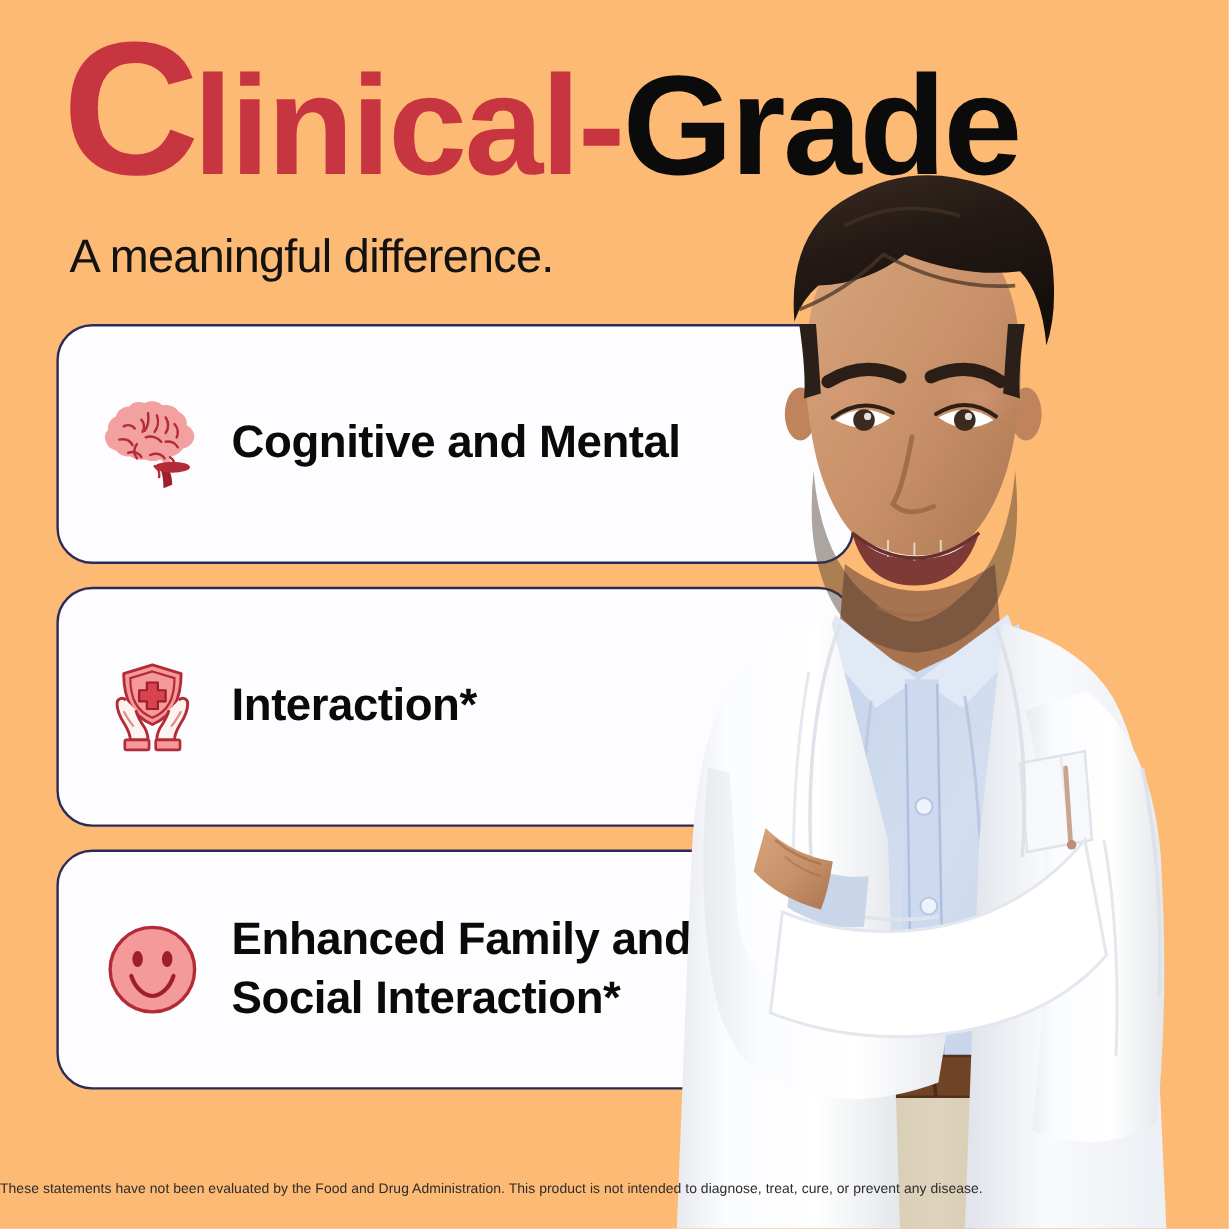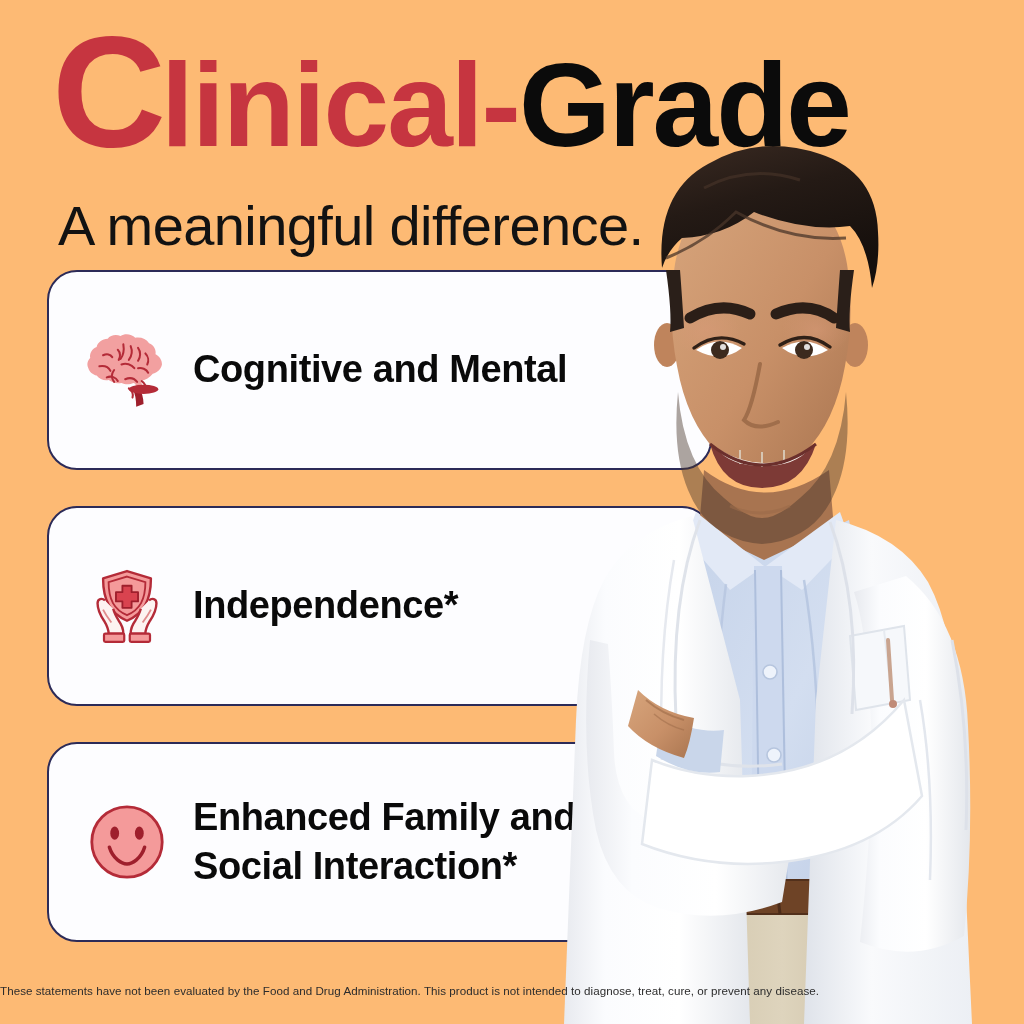--- a/index.html
+++ b/index.html
@@ -56,21 +56,21 @@
     letter-spacing: -5px;
     vertical-align: baseline;
   }
   .title-red { color: #c63540; }
   .title-dark { color: #0b0b0b; }
 
   .subtitle {
     position: absolute;
     left: 58px;
     top: 193px;
-    font-size: 56px;
+    font-size: 39px;
     font-weight: 400;
     color: #121212;
     letter-spacing: -0.6px;
     white-space: nowrap;
     z-index: 5;
     text-align: center;
   }
 
   
   .cards {
@@ -81,21 +81,21 @@
     z-index: 2;
   }
   .card {
     position: relative;
     box-sizing: border-box;
     width: 665px;
     height: 200px;
     background: #fdfdff;
     border: 2.5px solid #2c2b58;
     border-radius: 30px;
-    margin-bottom: 36px;
+    margin-bottom: 19px;
     display: flex;
     align-items: center;
     padding-left: 30px;
   }
   .card-icon {
     flex: 0 0 auto;
     width: 96px;
     height: 96px;
     display: flex;
     align-items: center;
@@ -176,21 +176,21 @@
           <path d="M26 44c-3-3-8-2-8 3 0 5 3 13 7 19 3 5 5 9 5 14h16c0-6-2-10-5-14-3-5-5-9-6-13" fill="#fdf3f1" stroke="#b42b38" stroke-width="2.6" stroke-linejoin="round"></path>
           <path d="M24 54c3 6 6 10 9 14" fill="none" stroke="#e08c8c" stroke-width="2"></path>
           <rect x="25" y="80" width="22" height="9" rx="1.5" fill="#f49a9a" stroke="#b42b38" stroke-width="2.4"></rect>
 
           <path d="M74 44c3-3 8-2 8 3 0 5-3 13-7 19-3 5-5 9-5 14H54c0-6 2-10 5-14 3-5 5-9 6-13" fill="#fdf3f1" stroke="#b42b38" stroke-width="2.6" stroke-linejoin="round"></path>
           <path d="M76 54c-3 6-6 10-9 14" fill="none" stroke="#e08c8c" stroke-width="2"></path>
           <rect x="53" y="80" width="22" height="9" rx="1.5" fill="#f49a9a" stroke="#b42b38" stroke-width="2.4"></rect>
         </svg>
       </div>
       <div class="card-text">
-        <div>Independence*</div>
+        <div>Interaction*</div>
       </div>
     </div>
 
     <div class="card">
       <div class="card-icon">
         <svg width="88" height="88" viewBox="0 0 100 100" aria-hidden="true">
           <circle cx="50" cy="50" r="40" fill="#f49a9a" stroke="#b42b38" stroke-width="3.2"></circle>
           <ellipse cx="36" cy="40" rx="5" ry="7.5" fill="#9e1f2c"></ellipse>
           <ellipse cx="64" cy="40" rx="5" ry="7.5" fill="#9e1f2c"></ellipse>
           <path d="M30 56c4 13 14 19 20 19s16-6 20-19" fill="none" stroke="#9e1f2c" stroke-width="4" stroke-linecap="round"></path>

